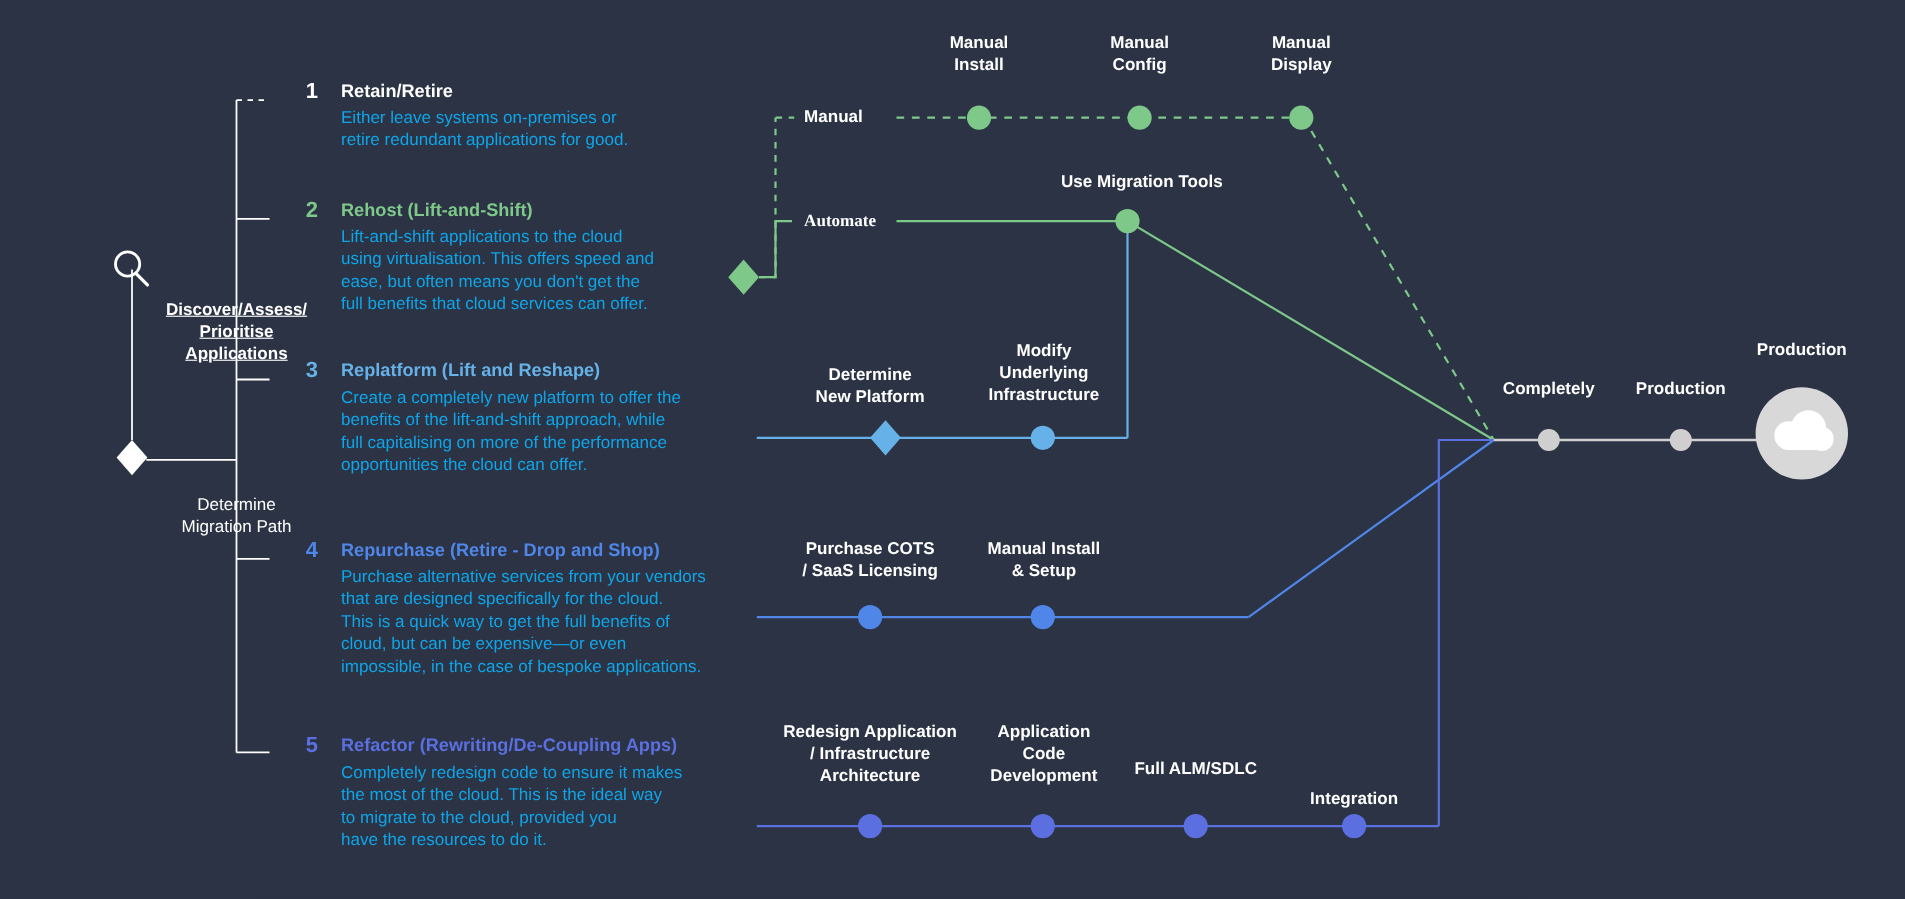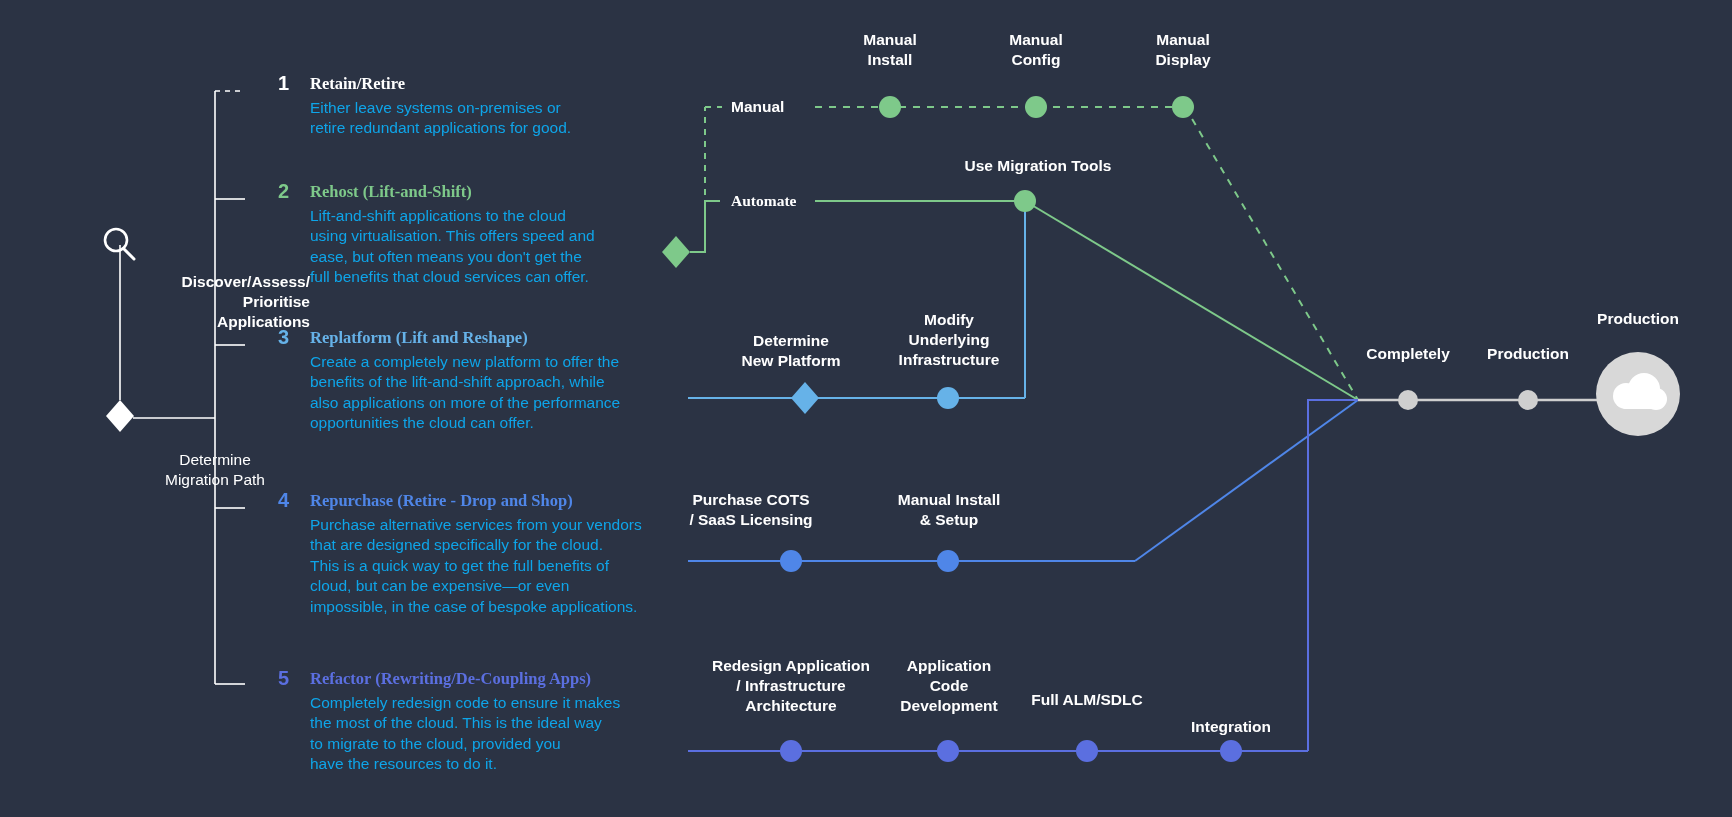--- a/index.html
+++ b/index.html
@@ -35,25 +35,26 @@
     white-space: pre;
   }
   .lbl.bold { font-weight: bold; }
 
   
   .left-title {
     position: absolute;
     left: 120px;
     top: 272px;
     width: 190px;
-    text-align: right;
+    text-align: center;
     font-size: 15.5px;
     font-weight: bold;
     line-height: 1.28;
     white-space: pre-line;
+    text-decoration: underline;
   }
   .left-sub {
     position: absolute;
     left: 120px;
     top: 450px;
     width: 190px;
     text-align: center;
     font-size: 15.5px;
     line-height: 1.28;
     white-space: pre-line;
@@ -70,21 +71,20 @@
     width: 22px;
     text-align: left;
   }
   .item .head {
     position: absolute;
     left: 32px;
     top: 2px;
     font-size: 16.5px;
     font-weight: bold;
     white-space: nowrap;
-    font-family: Liberation Serif, serif;
   }
   .item .body {
     position: absolute;
     left: 32px;
     top: 26px;
     font-size: 15.5px;
     line-height: 1.32;
     color: #0ea5e9;
     white-space: pre-line;
     width: 380px;
@@ -202,21 +202,21 @@
 using virtualisation. This offers speed and
 ease, but often means you don't get the
 full benefits that cloud services can offer.</div>
   </div>
 
   <div class="item" style="left:278px; top:326px;">
     <div class="num" style="color:#66b2e8">3</div>
     <div class="head" style="color:#66b2e8">Replatform (Lift and Reshape)</div>
     <div class="body" style="width:360px">Create a completely new platform to offer the
 benefits of the lift-and-shift approach, while
-also applications on more of the performance
+full capitalising on more of the performance
 opportunities the cloud can offer.</div>
   </div>
 
   <div class="item" style="left:278px; top:489px;">
     <div class="num" style="color:#4f86e8">4</div>
     <div class="head" style="color:#4f86e8">Repurchase (Retire - Drop and Shop)</div>
     <div class="body" style="width:370px">Purchase alternative services from your vendors
 that are designed specifically for the cloud.
 This is a quick way to get the full benefits of
 cloud, but can be expensive—or even
@@ -243,21 +243,21 @@
 Display</div>
 
   <div class="nlabel" style="left:1010px; top:156px;margin-left:28px;">Use Migration Tools</div>
 
   <div class="nlabel" style="left:791px; top:331px;">Determine
 New Platform</div>
   <div class="nlabel" style="left:949px; top:310px;">Modify
 Underlying
 Infrastructure</div>
 
-  <div class="nlabel" style="left:751px; top:490px;">Purchase COTS
+  <div class="nlabel" style="left:791px; top:490px;">Purchase COTS
 / SaaS Licensing</div>
   <div class="nlabel" style="left:949px; top:490px;">Manual Install
 &amp; Setup</div>
 
   <div class="nlabel" style="left:949px; top:656px;">Application
 Code
 Development</div>
   <div class="nlabel" style="left:791px; top:656px;">Redesign Application
 / Infrastructure
 Architecture</div>

